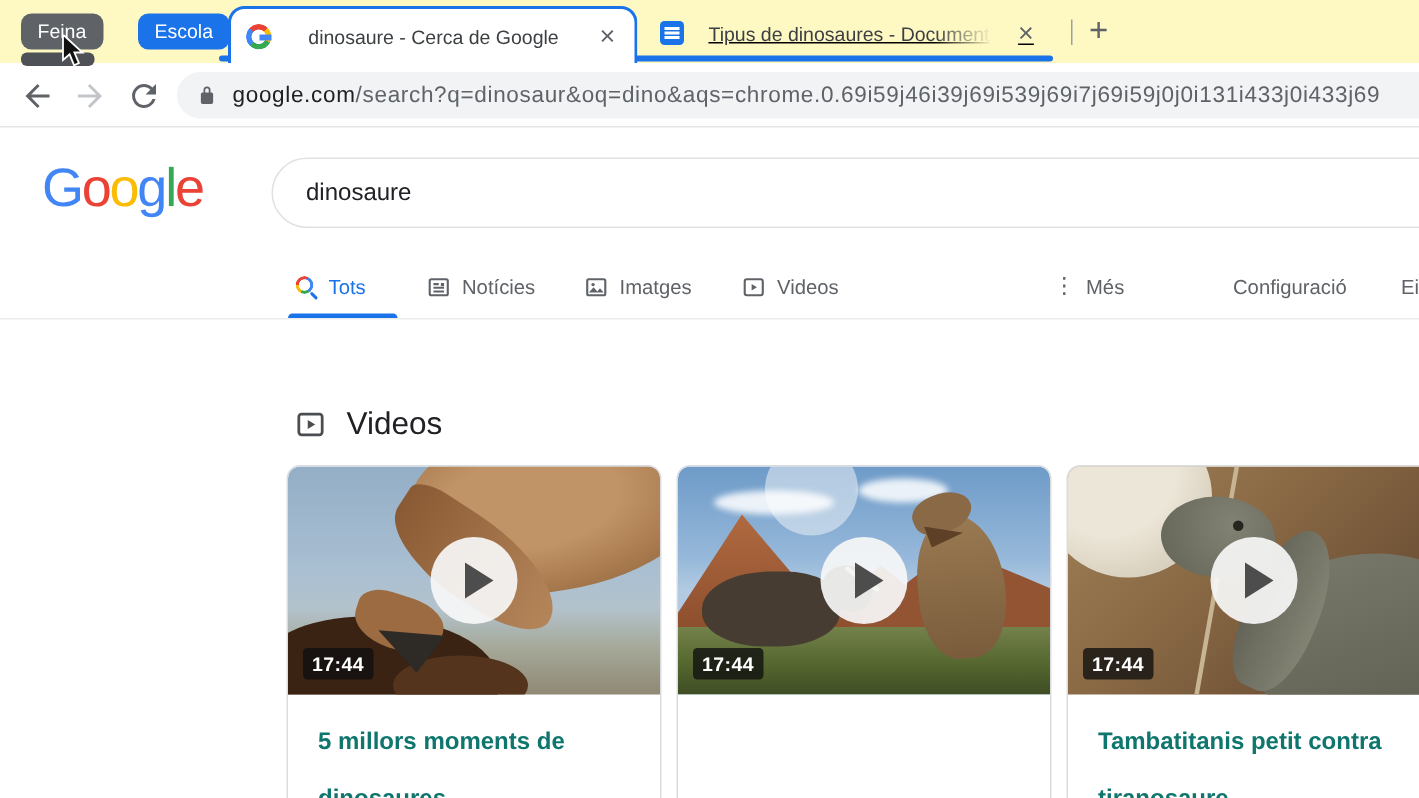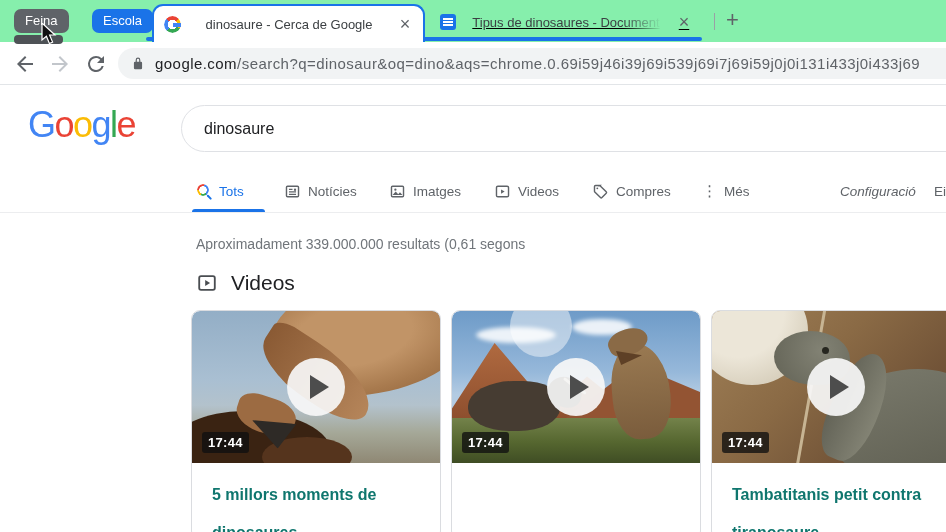--- a/index.html
+++ b/index.html
@@ -1,21 +1,21 @@
 <!DOCTYPE html>
 <html><head>
 <meta charset="utf-8">
 <style>
   * { margin:0; padding:0; box-sizing:border-box; }
   html,body { background:#fff; }
   body { font-family:"Liberation Sans", sans-serif; }
   #page { position:relative; width:946px; height:532px; overflow:hidden; background:#fff; }
 
   
-  .tabstrip { position:absolute; left:0; top:0; width:946px; height:42px; background:#86efac; z-index:10; }
+  .tabstrip { position:absolute; left:0; top:0; width:946px; height:42px; background:#fef9c3; z-index:10; }
   .group-line { position:absolute; left:146px; top:37px; width:556px; height:4px; border-radius:2px; z-index:1; }
   .chip { position:absolute; top:9px; height:24px; padding:0 11px; border-radius:7px;
           color:#fff; font-size:13px; font-weight:500; line-height:24px; z-index:2; }
   .chip-feina { left:14px; }
   .chip-stub  { position:absolute; left:14px; top:35px; width:49px; height:9px; border-radius:4px; background:#4e5256; z-index:1; }
   .chip-escola{ left:92px; }
 
   .tab-active { position:absolute; left:152px; top:4px; width:273px; height:38px; background:#fff;
                 border:2px solid #1a73e8; border-bottom:none; border-radius:11px 11px 0 0;
                 display:flex; align-items:center; padding:0 10px; z-index:3; }
@@ -55,21 +55,21 @@
   
   .logo { position:absolute; left:28px; top:104px; font-size:36px; font-weight:500; letter-spacing:-1.5px; }
   .searchpill { position:absolute; left:181px; top:105px; width:820px; height:47px;
                 border:1px solid #dfe1e5; border-radius:24px; background:#fff; }
   .searchpill .q { display:block; line-height:45px; padding-left:22px; font-size:16px; color:#202124; }
 
   .fitem { position:absolute; top:170px; height:42px; display:flex; align-items:center; gap:7px;
            font-size:13.5px; color:#5f6368; }
   .fitem.active { color:#1a73e8; }
   .f-tots{left:197px;} .f-not{left:284px;} .f-img{left:389px;} .f-vid{left:494px;}
-  .f-com{left:592px;} .f-mes{left:702px;} .f-cfg{left:840px;font-style:italic;} .f-ein{left:934px;}
+  .f-com{left:592px;} .f-mes{left:702px;} .f-cfg{left:822px;} .f-ein{left:934px;}
   .tots-underline { position:absolute; left:192px; top:209px; width:73px; height:3px;
                     background:#1a73e8; border-radius:3px 3px 0 0; }
   .filters-divider { position:absolute; left:0; top:212px; width:946px; height:1px; background:#ecedef; }
 
   .mag { position:relative; width:15px; height:15px; }
   .mag .lens { position:absolute; left:0; top:0; width:12px; height:12px; border-radius:50%;
     background:conic-gradient(from -90deg,#ea4335 0 30%,#4285f4 30% 65%,#34a853 65% 82%,#fbbc05 82% 100%);
     -webkit-mask:radial-gradient(circle at center, transparent 0 3.6px, #000 4px);
     mask:radial-gradient(circle at center, transparent 0 3.6px, #000 4px); }
   .mag .handle { position:absolute; left:10px; top:10px; width:6px; height:2.4px; background:#1a73e8;
@@ -243,41 +243,33 @@
     </svg>
     <span>Notícies</span>
   </div>
   <div class="fitem f-vid">
     <svg width="17" height="17" viewBox="0 0 24 24">
       <rect x="3.5" y="4.5" width="17" height="15" rx="2" fill="none" stroke="#5f6368" stroke-width="2"></rect>
       <path d="M10 9l5 3-5 3z" fill="#5f6368"></path>
     </svg>
     <span>Videos</span>
   </div>
-  <div class="fitem f-com">
-    <svg width="17" height="17" viewBox="0 0 24 24">
-      <path d="M11.5 3.5H5a1.5 1.5 0 0 0-1.5 1.5v6.5c0 .4.16.78.44 1.06l8 8a1.5 1.5 0 0 0 2.12 0l6-6a1.5 1.5 0 0 0 0-2.12l-8-8a1.5 1.5 0 0 0-1.06-.44z" fill="none" stroke="#5f6368" stroke-width="2"></path>
-      <circle cx="7.5" cy="7.5" r="1.3" fill="#5f6368"></circle>
-    </svg>
-    <span>Compres</span>
-  </div>
   <div class="fitem f-mes">
     <span class="dots3">⋮</span>
     <span>Més</span>
   </div>
   <div class="fitem f-cfg">
     <span>Configuració</span>
   </div>
   <div class="fitem f-ein">
     <span>Eines</span>
   </div>
   <div class="tots-underline"></div>
   <div class="filters-divider"></div>
 
-  <div class="stats">Aproximadament 339.000.000 resultats (0,61 segons</div>
 
   <div class="vhead">
     <svg width="22" height="22" viewBox="0 0 24 24">
       <rect x="3.5" y="4.5" width="17" height="15" rx="2" fill="none" stroke="#4a4d51" stroke-width="2"></rect>
       <path d="M10 8.8l5.4 3.2-5.4 3.2z" fill="#4a4d51"></path>
     </svg>
     <span class="txt">Videos</span>
   </div>
 
   <div class="card card1">

